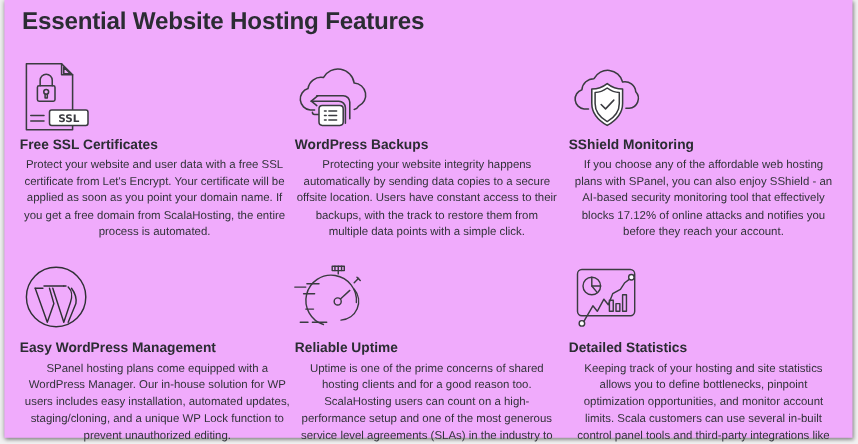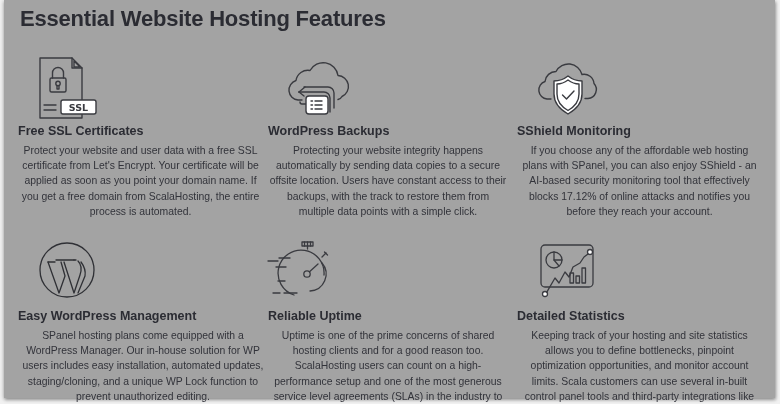--- a/index.html
+++ b/index.html
@@ -10,41 +10,41 @@
       overflow: hidden;
       background: #f1f1f1;
       font-family: "Liberation Sans", "DejaVu Sans", sans-serif;
     }
     .card {
       position: absolute;
       left: 4px;
       top: 0px;
       width: 771px;
       height: 398px;
-      background: #a3a3a3;
+      background: #f0abfc;
       box-shadow: 0 1px 4px rgba(0,0,0,0.35), 1px 2px 3px rgba(0,0,0,0.2);
       box-sizing: border-box;
     }
     .page-title {
       position: absolute;
       left: 16px;
       top: 6px;
       margin: 0;
       font-size: 22px;
       font-weight: bold;
       color: #2b2c33;
       letter-spacing: -0.2px;
     }
     .feature {
       position: absolute;
       width: 245px;
     }
     .feature .icon {
       position: absolute;
-      left: 16px;
+      left: 0;
       top: 0;
       width: 70px;
       height: 70px;
     }
     .feature .icon svg {
       width: 70px;
       height: 70px;
       display: block;
     }
     .feature h3 {

